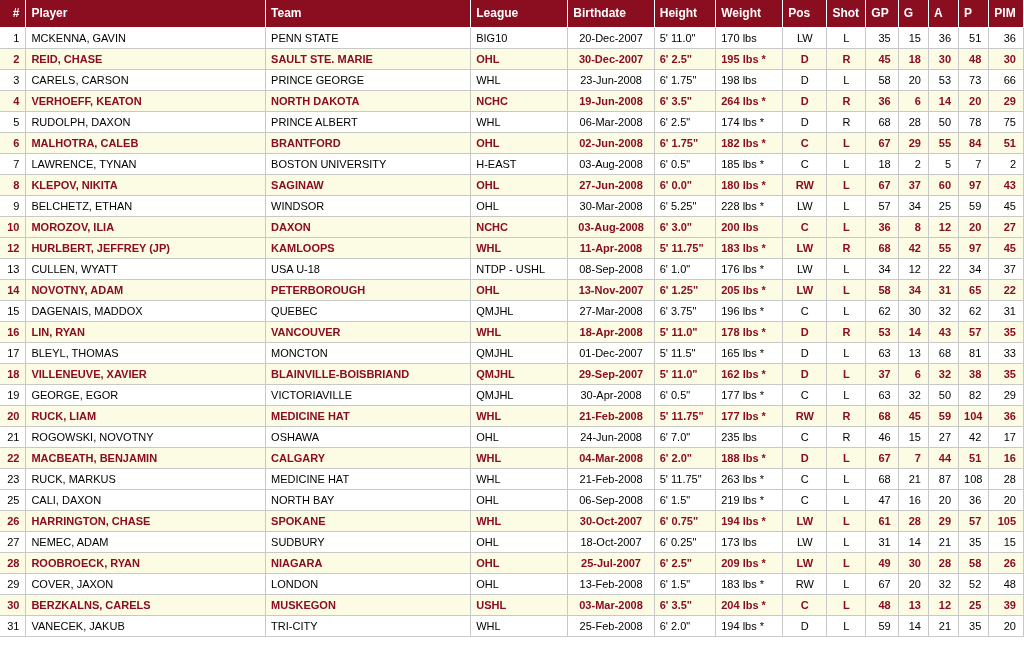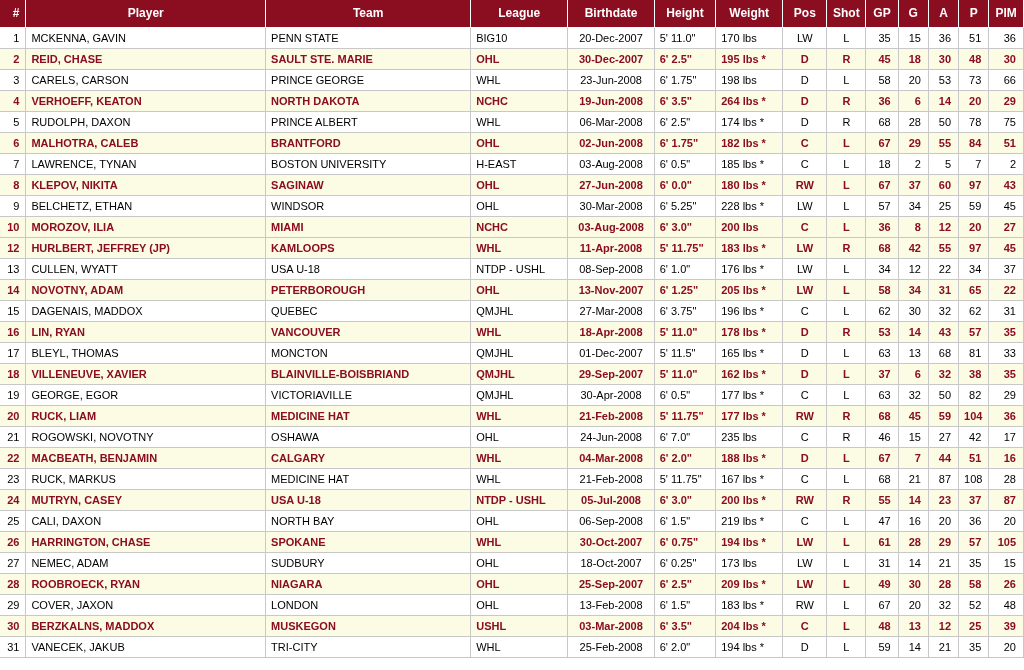--- a/index.html
+++ b/index.html
@@ -16,21 +16,21 @@
   table.ranking {
     border-collapse: collapse;
     width: 1024px;
     table-layout: fixed;
   }
   table.ranking thead th {
     background: #8b0d20;
     color: #ffffff;
     font-weight: bold;
     font-size: 12px;
-    text-align: center;
+    text-align: left;
     padding: 4px 5px 5px 5px;
     border-right: 1px solid #ffffff;
     border-bottom: 1px solid #ffffff;
     white-space: nowrap;
     vertical-align: middle;
     height: 18px;
   }
   table.ranking thead th.num-col { text-align: right; padding-right: 6px; }
   table.ranking tbody td {
     padding: 2px 5px 3px 5px;
@@ -242,21 +242,21 @@
         <td class="c ">L</td>
         <td class="num ">57</td>
         <td class="num ">34</td>
         <td class="num ">25</td>
         <td class="num ">59</td>
         <td class="num ">45</td>
       </tr>
       <tr class="even">
         <td class="rk hl">10</td>
         <td class="hl">MOROZOV, ILIA</td>
-        <td class="hl">MIAMI</td>
+        <td class="hl">DAXON</td>
         <td class="hl">NCHC</td>
         <td class="c hl">03-Aug-2008</td>
         <td class="hl">6' 3.0"</td>
         <td class="hl">200 lbs</td>
         <td class="c hl">C</td>
         <td class="c hl">L</td>
         <td class="num hl">36</td>
         <td class="num hl">8</td>
         <td class="num hl">12</td>
         <td class="num hl">20</td>
@@ -438,44 +438,28 @@
         <td class="num hl">51</td>
         <td class="num hl">16</td>
       </tr>
       <tr class="odd">
         <td class="rk ">23</td>
         <td class="">RUCK, MARKUS</td>
         <td class="">MEDICINE HAT</td>
         <td class="">WHL</td>
         <td class="c ">21-Feb-2008</td>
         <td class="">5' 11.75"</td>
-        <td class="">167 lbs *</td>
+        <td class="">263 lbs *</td>
         <td class="c ">C</td>
         <td class="c ">L</td>
         <td class="num ">68</td>
         <td class="num ">21</td>
         <td class="num ">87</td>
         <td class="num ">108</td>
         <td class="num ">28</td>
-      </tr>
-      <tr class="even">
-        <td class="rk hl">24</td>
-        <td class="hl">MUTRYN, CASEY</td>
-        <td class="hl">USA U-18</td>
-        <td class="hl">NTDP - USHL</td>
-        <td class="c hl">05-Jul-2008</td>
-        <td class="hl">6' 3.0"</td>
-        <td class="hl">200 lbs *</td>
-        <td class="c hl">RW</td>
-        <td class="c hl">R</td>
-        <td class="num hl">55</td>
-        <td class="num hl">14</td>
-        <td class="num hl">23</td>
-        <td class="num hl">37</td>
-        <td class="num hl">87</td>
       </tr>
       <tr class="odd">
         <td class="rk ">25</td>
         <td class="">CALI, DAXON</td>
         <td class="">NORTH BAY</td>
         <td class="">OHL</td>
         <td class="c ">06-Sep-2008</td>
         <td class="">6' 1.5"</td>
         <td class="">219 lbs *</td>
         <td class="c ">C</td>
@@ -516,21 +500,21 @@
         <td class="num ">14</td>
         <td class="num ">21</td>
         <td class="num ">35</td>
         <td class="num ">15</td>
       </tr>
       <tr class="even">
         <td class="rk hl">28</td>
         <td class="hl">ROOBROECK, RYAN</td>
         <td class="hl">NIAGARA</td>
         <td class="hl">OHL</td>
-        <td class="c hl">25-Sep-2007</td>
+        <td class="c hl">25-Jul-2007</td>
         <td class="hl">6' 2.5"</td>
         <td class="hl">209 lbs *</td>
         <td class="c hl">LW</td>
         <td class="c hl">L</td>
         <td class="num hl">49</td>
         <td class="num hl">30</td>
         <td class="num hl">28</td>
         <td class="num hl">58</td>
         <td class="num hl">26</td>
       </tr>
@@ -545,21 +529,21 @@
         <td class="c ">RW</td>
         <td class="c ">L</td>
         <td class="num ">67</td>
         <td class="num ">20</td>
         <td class="num ">32</td>
         <td class="num ">52</td>
         <td class="num ">48</td>
       </tr>
       <tr class="even">
         <td class="rk hl">30</td>
-        <td class="hl">BERZKALNS, MADDOX</td>
+        <td class="hl">BERZKALNS, CARELS</td>
         <td class="hl">MUSKEGON</td>
         <td class="hl">USHL</td>
         <td class="c hl">03-Mar-2008</td>
         <td class="hl">6' 3.5"</td>
         <td class="hl">204 lbs *</td>
         <td class="c hl">C</td>
         <td class="c hl">L</td>
         <td class="num hl">48</td>
         <td class="num hl">13</td>
         <td class="num hl">12</td>

